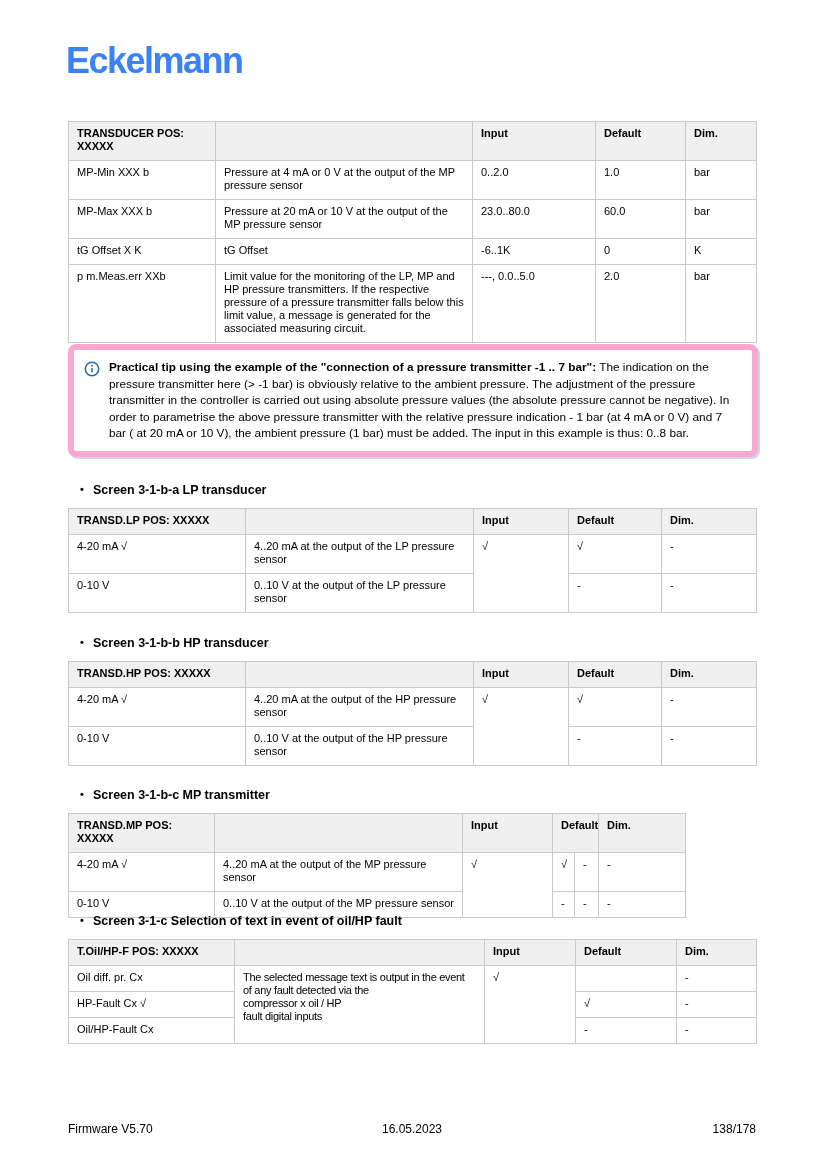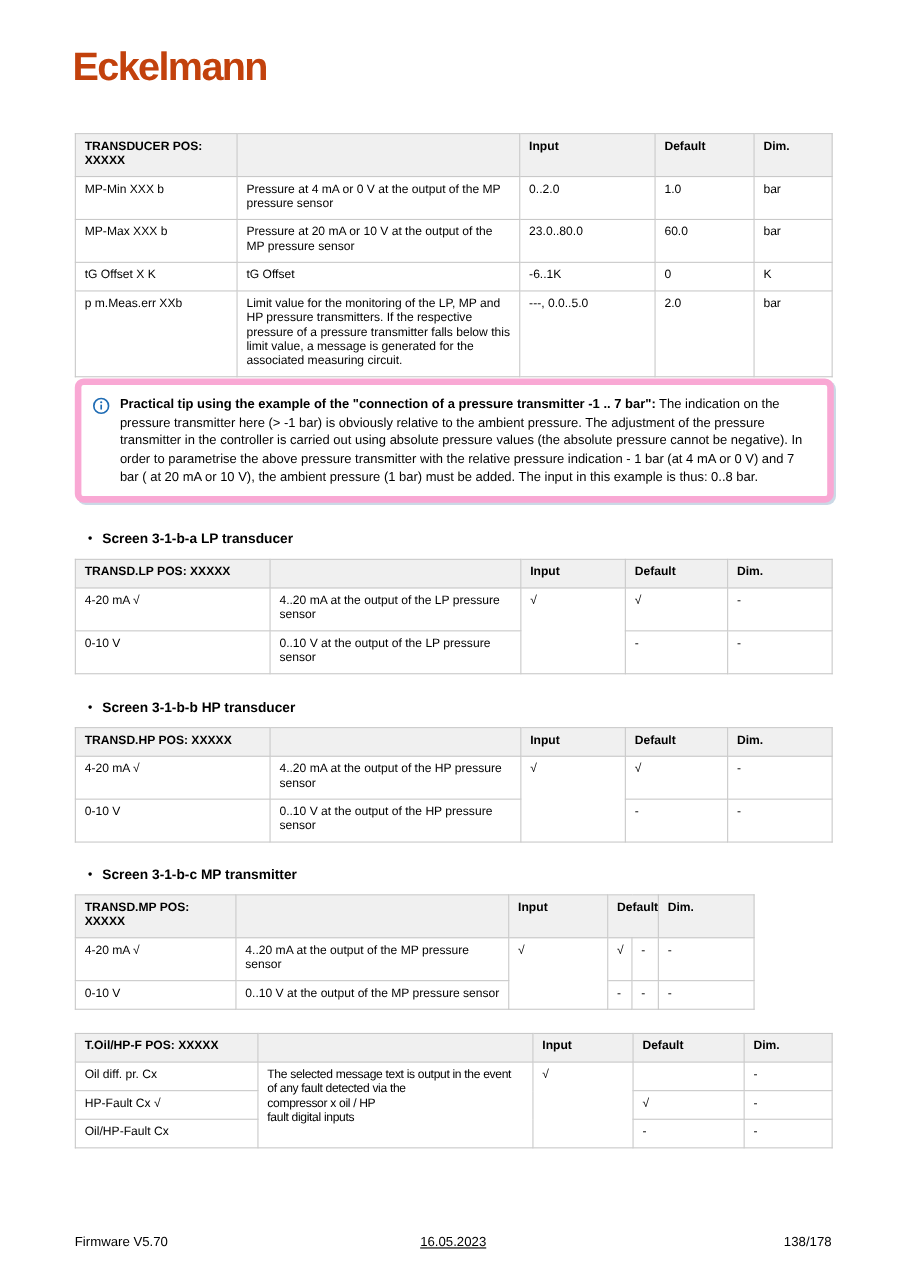--- a/index.html
+++ b/index.html
@@ -1,21 +1,21 @@
 <!DOCTYPE html>
 <html><head>
 <meta charset="utf-8">
 <style>
   * { margin:0; padding:0; box-sizing:border-box; }
   html,body { width:827px; height:1169px; background:#ffffff; overflow:hidden; }
   body { font-family:"Liberation Sans", sans-serif; color:#000; position:relative; }
   .page { position:absolute; inset:0; background:#fff; }
 
   .logo { position:absolute; top:40px; left:66px; font-size:36px; font-weight:bold;
-          color:#c2410c; letter-spacing:-1.5px; }
+          color:#3b82f6; letter-spacing:-1.5px; }
 
   table.ptable { border-collapse:collapse; table-layout:fixed; position:absolute; left:68px;
                  background:#fff; }
   .ptable th, .ptable td { border:1px solid #c9c9c9; font-size:11px; line-height:13px;
                  padding:5px 8px 7px 8px; vertical-align:top; text-align:left; }
   .ptable th { background:#f0f0f0; font-weight:bold; }
   .preline { white-space:pre-line; letter-spacing:-0.3px; }
 
   
   .t1 { top:121px; width:688px; }
@@ -41,21 +41,21 @@
              border:6px solid #f9a8d4; border-radius:8px; padding:9px 16px 9px 10px;
              display:flex; gap:9px; box-shadow:2px 2px 0 #cbd9e6; }
   .iicon { flex:0 0 16px; padding-top:2px; }
   .itext { font-size:11.8px; line-height:16.5px; }
 
   .sect { position:absolute; left:80px; font-size:12.5px;font-weight:bold; }
   .sect .bullet { display:inline-block; width:13px; font-size:11px; vertical-align:1px; }
 
   .footer { position:absolute; top:1122px; left:68px; width:688px; height:16px; font-size:12px; }
   .footer .fl { position:absolute; left:0; }
-  .footer .fc { position:absolute; left:50%; transform:translateX(-50%);text-decoration:underline; }
+  .footer .fc { position:absolute; left:50%; transform:translateX(-50%); }
   .footer .fr { position:absolute; right:0; }
 </style>
 </head>
 <body>
 
 <div class="page">
 
   <div class="logo">Eckelmann</div>
 
   <table class="ptable t1">
@@ -217,20 +217,23 @@
     <tr>
       <td>0-10 V</td>
       <td>0..10 V at the output of the MP pressure sensor</td>
       <td>-</td>
       <td>-</td>
       <td>-</td>
     </tr>
   </tbody>
     </table>
 
+  <div class="sect" style="top:914px">
+    <span class="bullet">•</span><span>Screen 3-1-c Selection of text in event of oil/HP fault</span>
+  </div>
   <table class="ptable t5">
     <colgroup>
         <col class="c0">
         <col class="c1">
         <col class="c2">
         <col class="c3">
         <col class="c4">
       </colgroup>
     <tbody>
         <tr>

